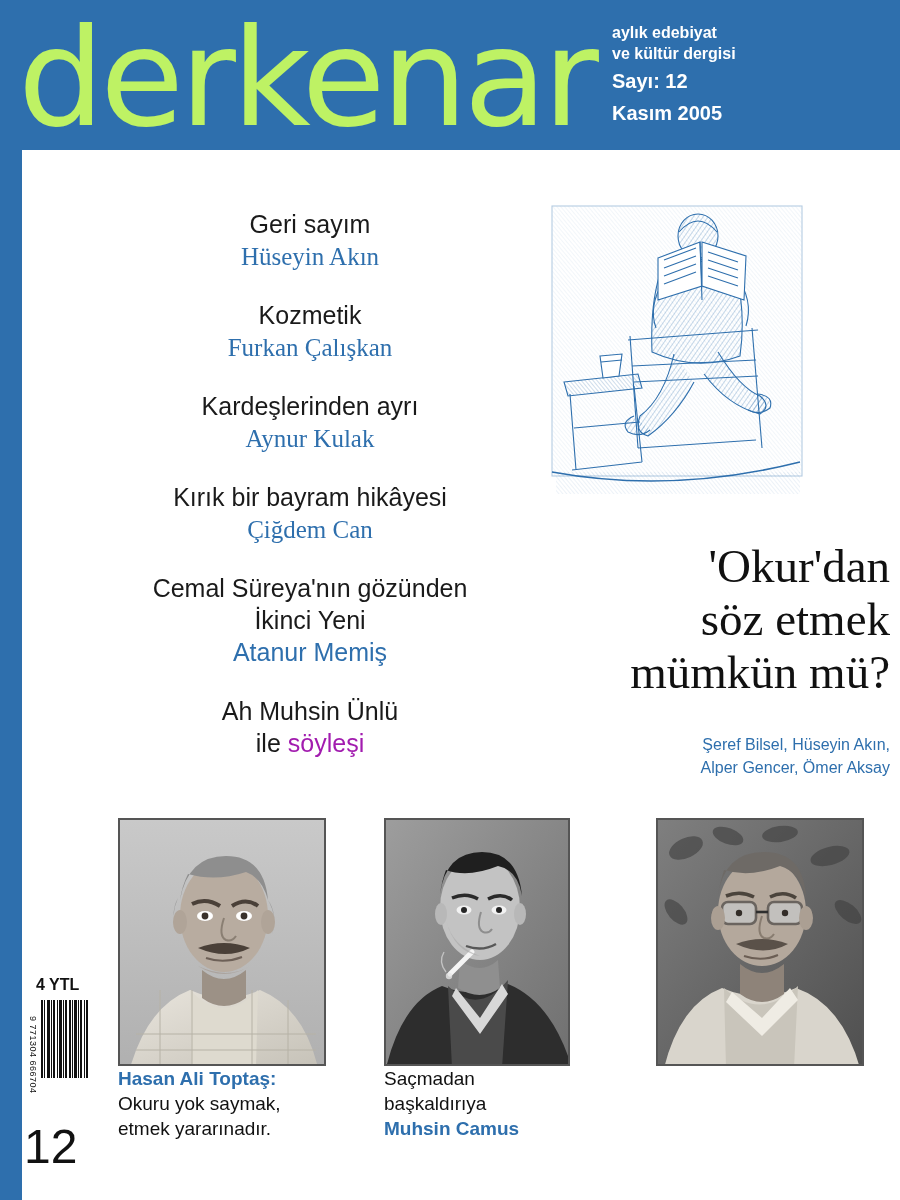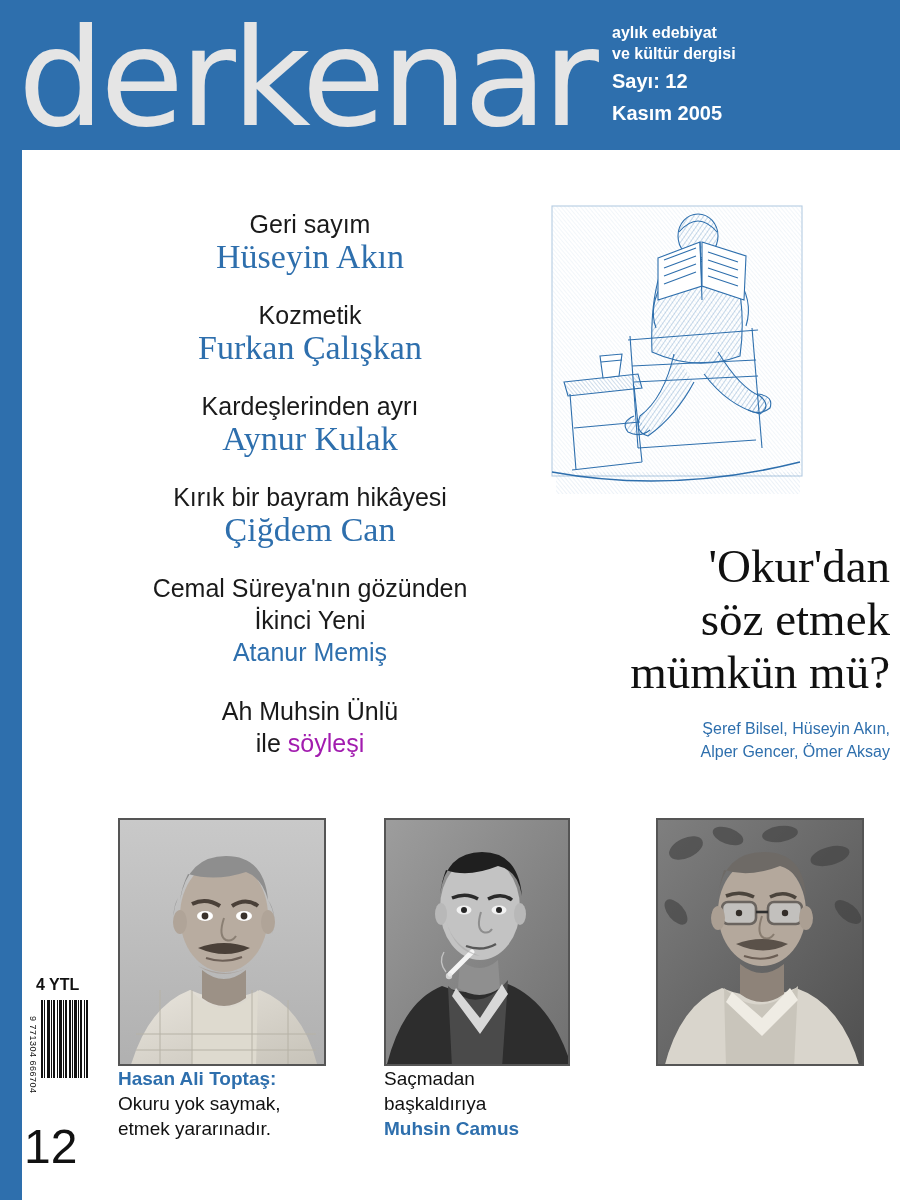--- a/index.html
+++ b/index.html
@@ -21,21 +21,21 @@
     left: 0; top: 0;
     width: 900px; height: 150px;
     background: #2e6fad;
   }
   .masthead-title {
     position: absolute;
     left: 18px; top: 18px;
     font-size: 136px;
     line-height: 120px;
     letter-spacing: -4px;
-    color: #e5e5e5;
+    color: #bef264;
     font-weight: 400;
     font-family: "DejaVu Sans", sans-serif;
   }
   .masthead-meta {
     position: absolute;
     right: 28px; top: 22px;
     width: 260px;
     text-align: left;
     color: #ffffff;
   }
@@ -60,21 +60,21 @@
     text-align: center;
   }
   .toc-entry { margin-bottom: 26px; }
   .toc-title {
     font-size: 25px;
     line-height: 32px;
     color: #1a1a1a;
     font-weight: 400;
   }
   .toc-author {
-    font-size: 34px;
+    font-size: 25px;
     line-height: 33px;
     color: #2e6fad;
     font-family: "Liberation Serif", serif;
   }
   .toc-author-sans {
     font-size: 25px;
     line-height: 33px;
     color: #2e6fad;
     font-family: "Liberation Sans", sans-serif;
   }
@@ -95,21 +95,21 @@
     width: 390px;
     text-align: right;
   }
   .feature-line {
     font-family: "Liberation Serif", serif;
     font-size: 47px;
     line-height: 53px;
     color: #111111;
   }
   .feature-authors {
-    margin-top: 18px;
+    margin-top: 34px;
     font-size: 16px;
     line-height: 23px;
     color: #2e6fad;
     text-align: right;
   }
 
   
   .photo-block { position: absolute; }
   .photo-frame {
     border: 2px solid #555;

